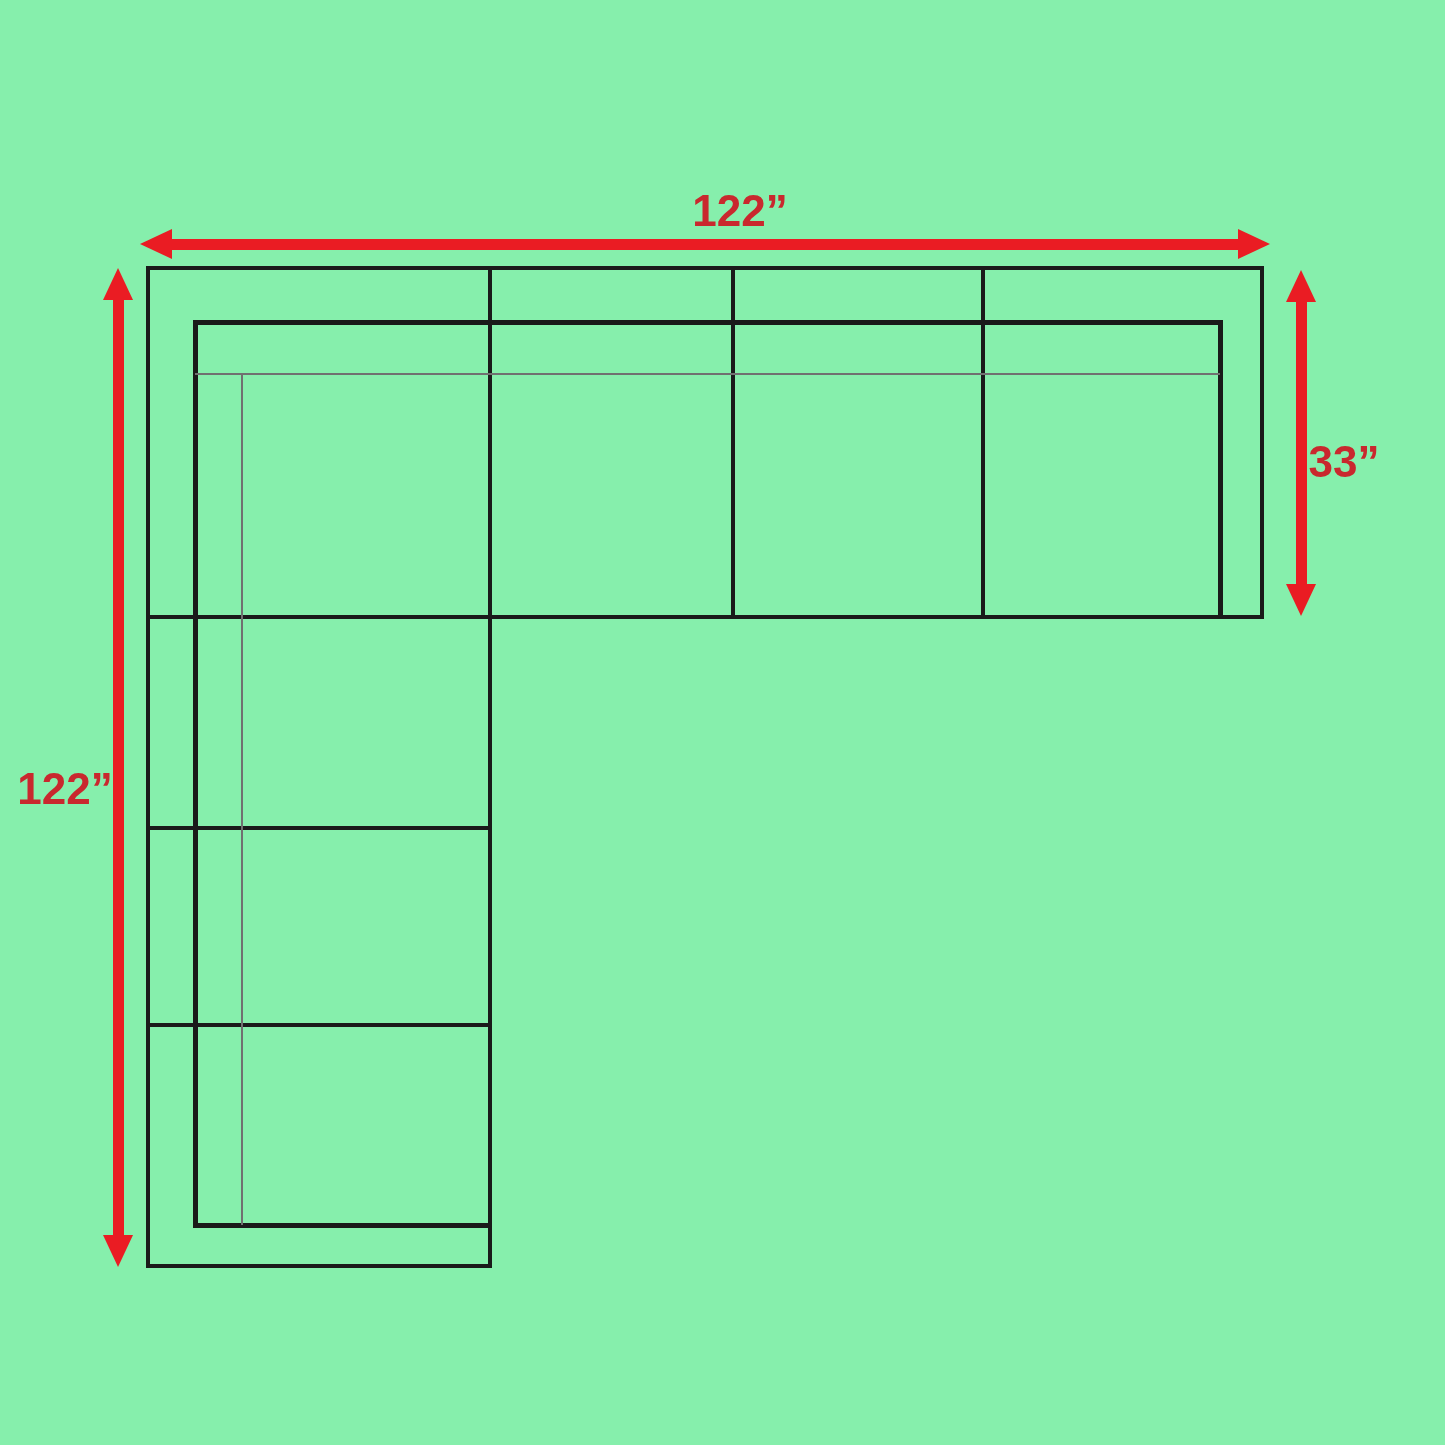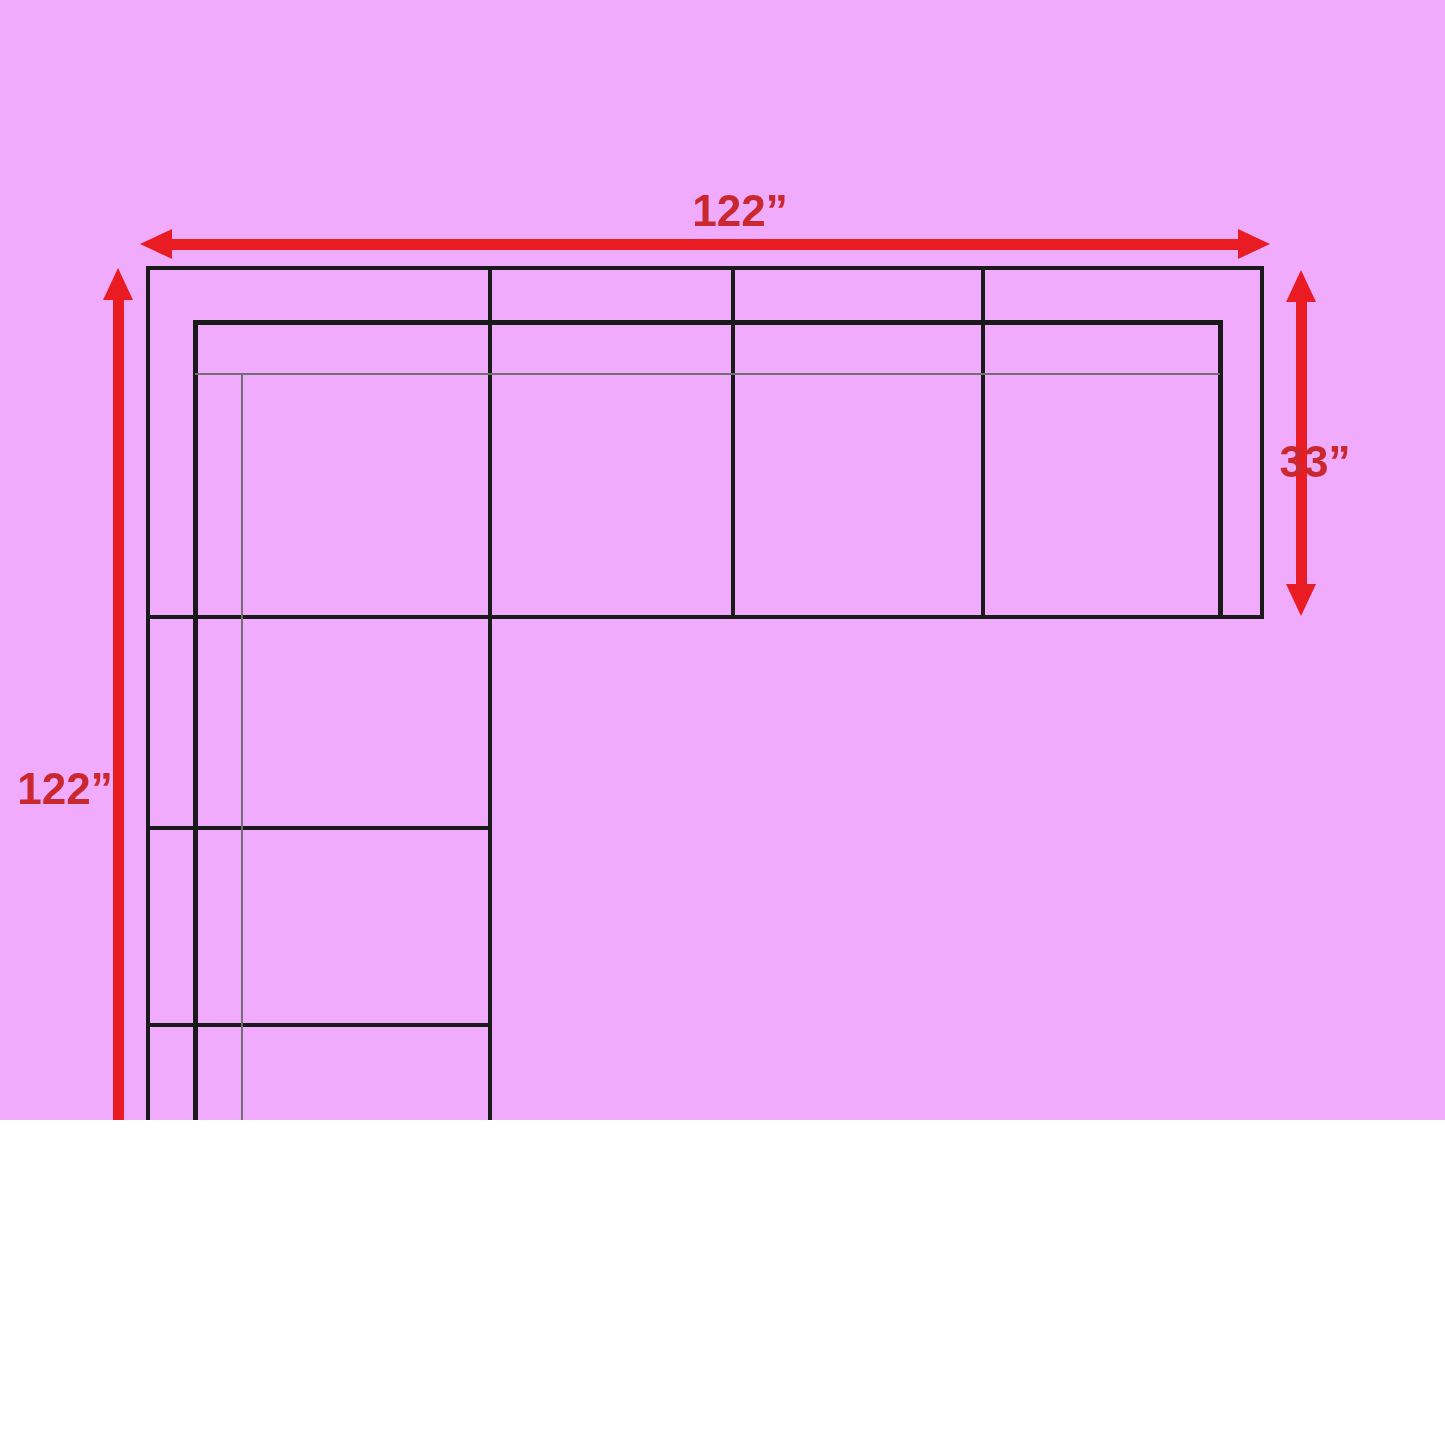--- a/index.html
+++ b/index.html
@@ -4,22 +4,22 @@
 <style>
   html, body {
     margin: 0;
     padding: 0;
     background: #ffffff;
     font-family: "Liberation Sans", sans-serif;
   }
   .canvas {
     position: relative;
     width: 1445px;
-    height: 1120px;
-    background: #f0abfc;
+    height: 1445px;
+    background: #86efac;
     overflow: hidden;
   }
   .diagram-svg {
     position: absolute;
     left: 0;
     top: 0;
     width: 1445px;
     height: 1445px;
   }
   .dim-label {
@@ -27,21 +27,21 @@
     font-weight: bold;
     font-size: 44px;
     line-height: 1.0;
     color: #c9282e;
     text-align: center;
     letter-spacing: 0px;
     user-select: none;
   }
   .dim-label.top   { left: 640px;  top: 189px; width: 200px; }
   .dim-label.left  { left: 15px;   top: 767px; width: 100px; }
-  .dim-label.right { left: 1265px; top: 440px; width: 100px; }
+  .dim-label.right { left: 1294px; top: 440px; width: 100px; }
 </style>
 </head>
 <body>
 
 <div class="canvas">
 
   <svg class="diagram-svg" viewBox="0 0 1445 1445" xmlns="http://www.w3.org/2000/svg">
 
     <g stroke="#1a1a1a" fill="none" shape-rendering="crispEdges">
 

